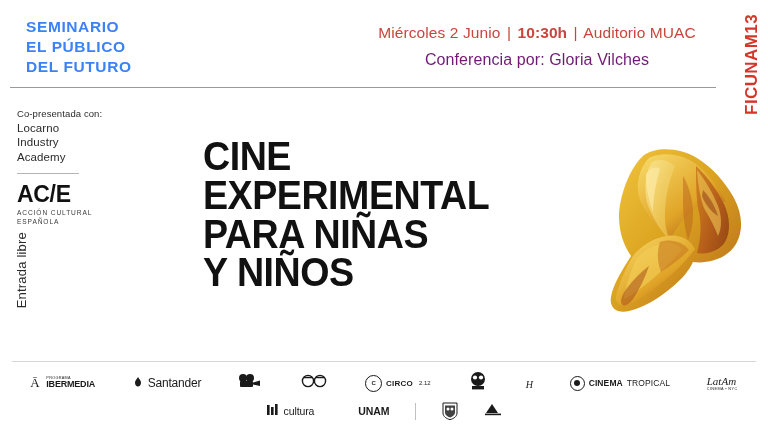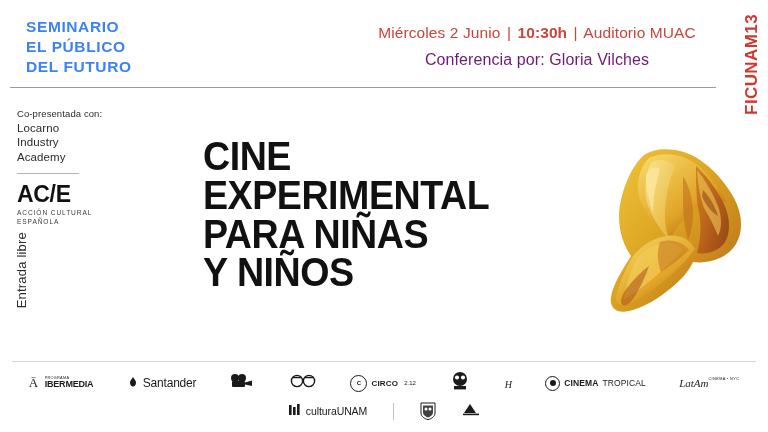--- a/index.html
+++ b/index.html
@@ -220,24 +220,24 @@
     border: 1.1px solid #1a1a1a;
     border-radius: 50%;
     display: flex; align-items: center; justify-content: center;
   }
   .cinematropical .dot i {
     width: 6px; height: 6px; background: #1a1a1a; border-radius: 50%; display: block;
   }
 
   .latam .name { font-size: 11px; font-family: "Liberation Serif", serif; font-style: italic; }
   .latam .sub { font-size: 3.8px; letter-spacing: 0.4px; }
-  .latam .stack { display: flex; flex-direction: row; line-height: 1.1; }
+  .latam .stack { display: flex; flex-direction: column; line-height: 1.1; }
 
   .culturaunam .name { font-size: 10.5px; letter-spacing: -0.1px; }
-  .culturaunam .name b { font-weight: 400; }
+  .culturaunam .name b { font-weight: 700; padding-left: 44px; }
 
   .unam-shield {
     width: 16px; height: 18px;
   }
   .divider-v {
     width: 1px; height: 17px; background: #c0c0c0;
   }
 
   .ambulante .name { font-size: 10px; font-family: "Liberation Serif", serif; font-style: italic; }
 </style>

